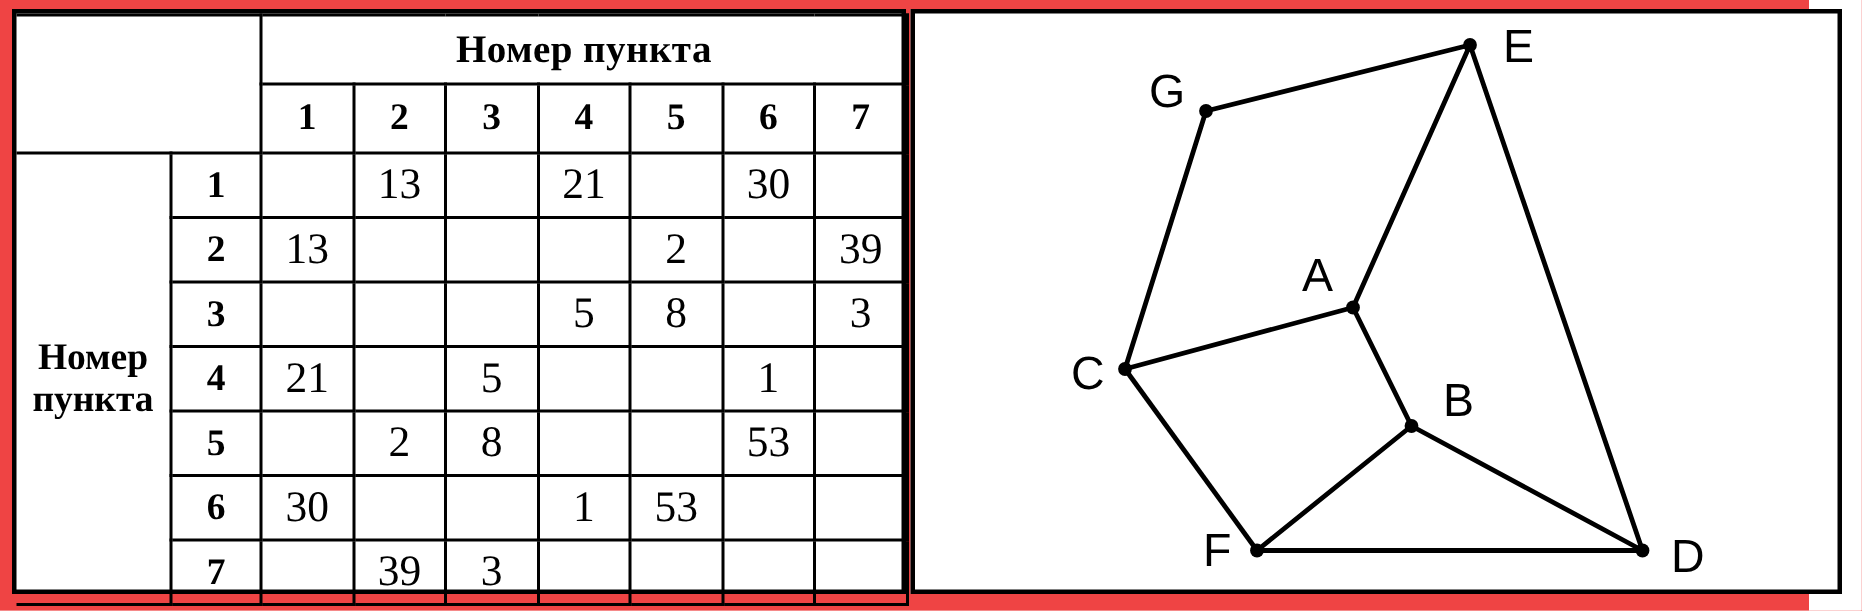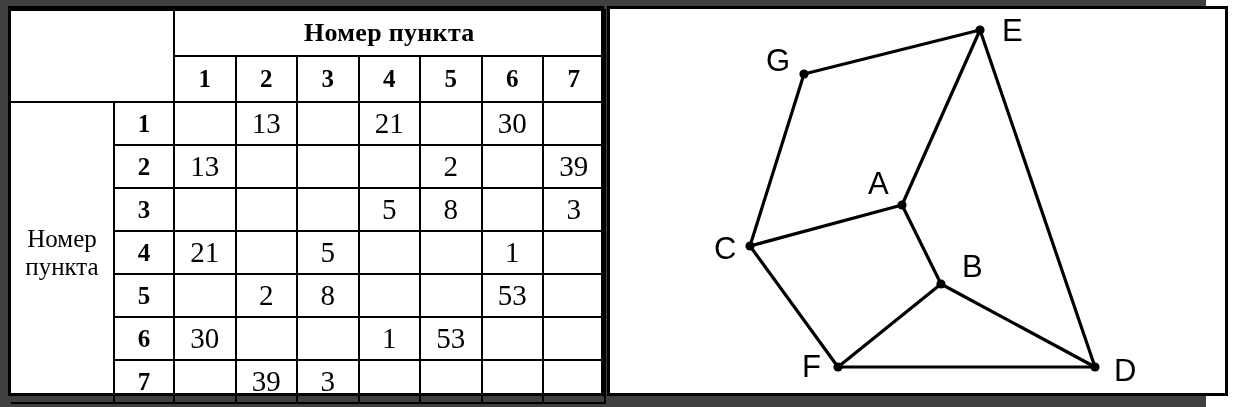--- a/index.html
+++ b/index.html
@@ -10,21 +10,21 @@
   body {
     width: 1241px;
     height: 407px;
     font-family: "Liberation Serif", "DejaVu Serif", serif;
     overflow: hidden;
   }
   #root {
     position: relative;
     width: 1206px;
     height: 407px;
-    background: #404040;
+    background: #ef4444;
   }
 
   
   #table-panel {
     position: absolute;
     left: 8px;
     top: 6px;
     width: 596px;
     height: 390px;
     box-sizing: border-box;
@@ -65,21 +65,21 @@
   }
   .row-label {
     font-weight: bold;
     font-size: 25px;
   }
   .cell-val {
     font-size: 29px;
     font-weight: normal;
   }
   td.side-head {
-    font-weight: normal;
+    font-weight: bold;
     font-size: 25px;
     line-height: 1.12;
     text-align: left;
     padding-left: 4px;
     border-top: none;
     border-bottom: none;
     white-space: pre-line;
   }
   tr.data-row { height: 43px; }
 

